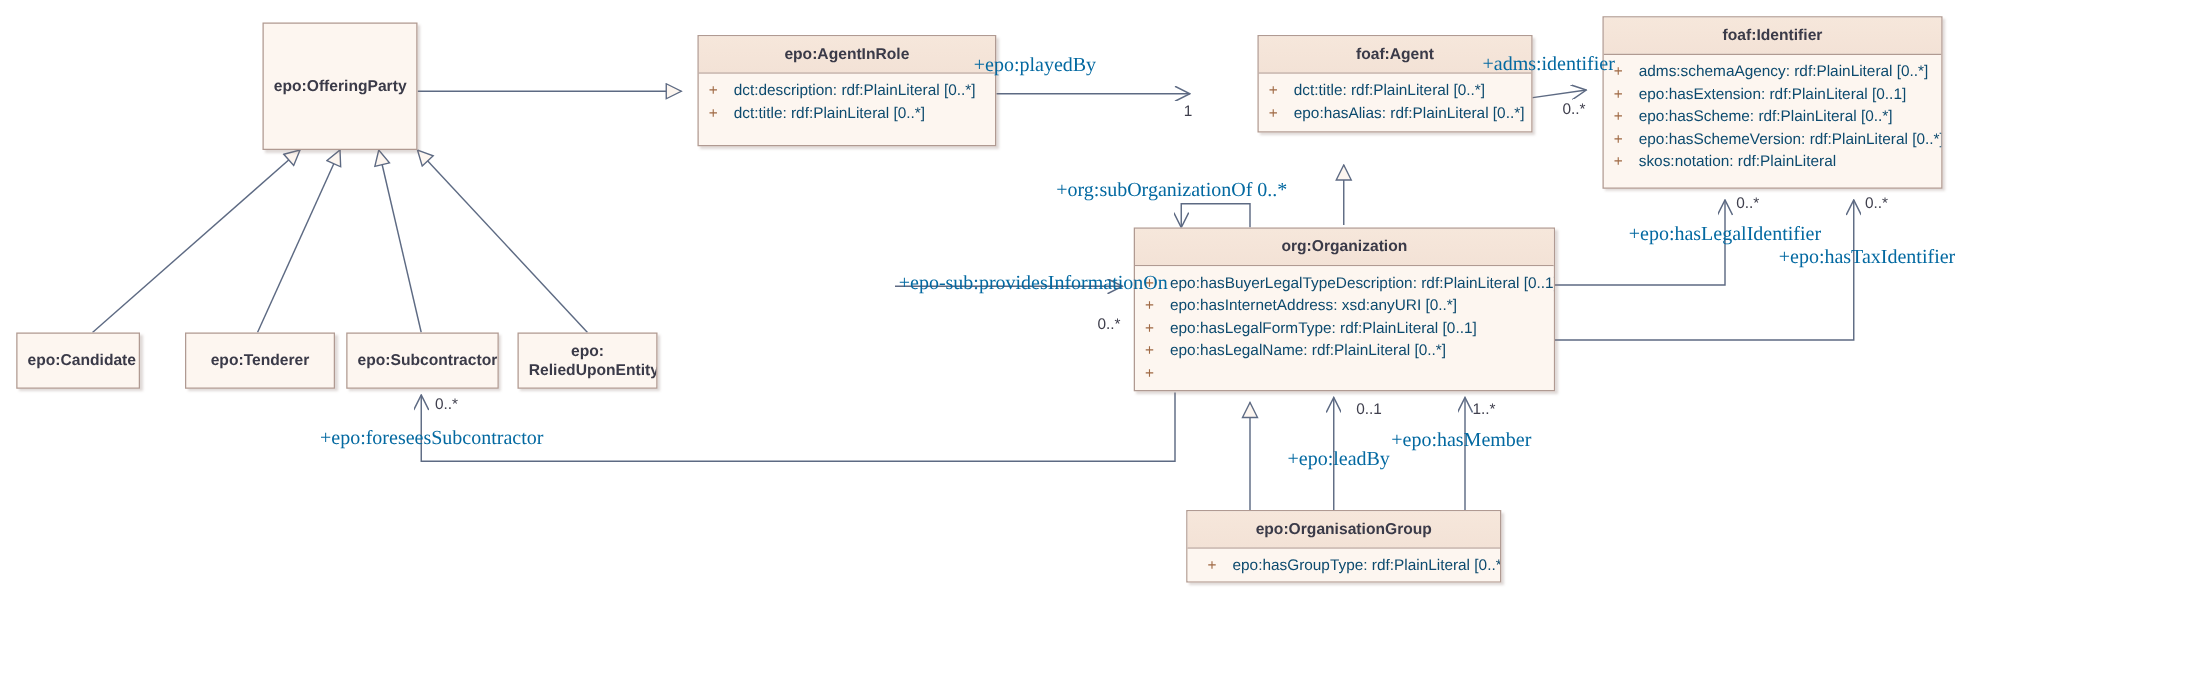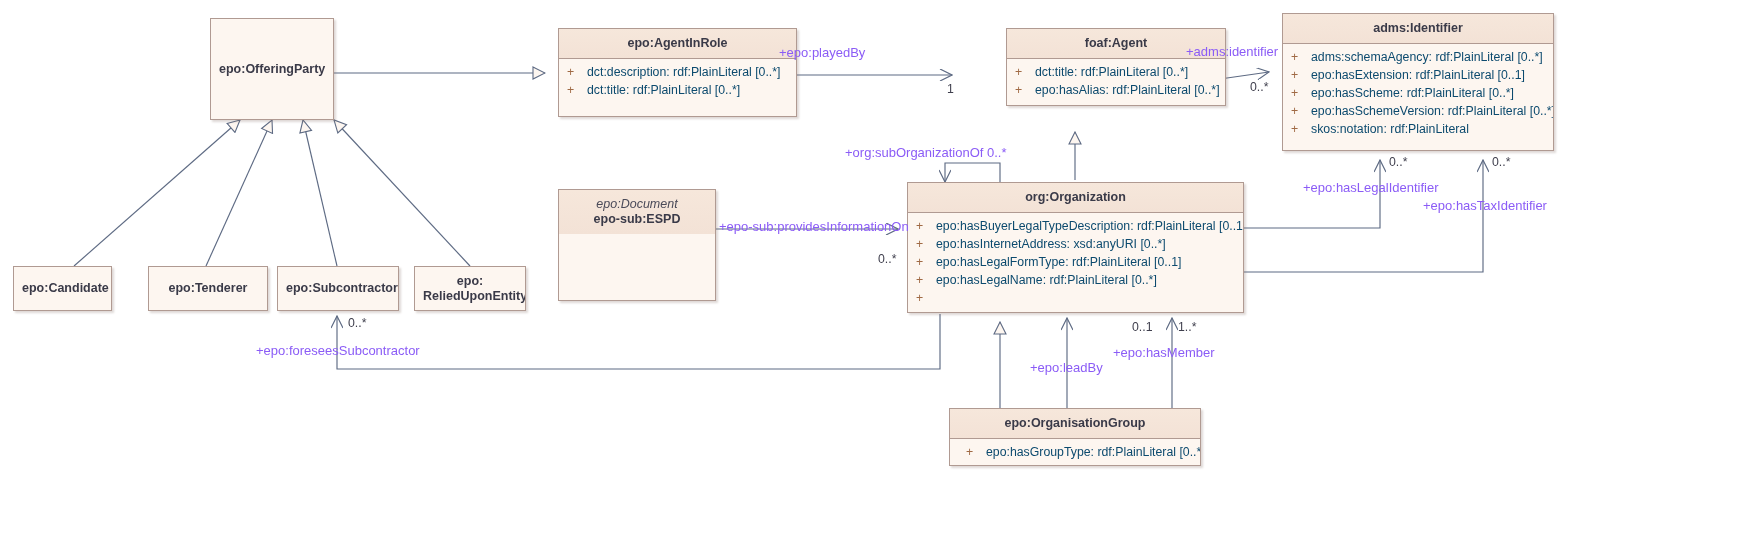--- a/index.html
+++ b/index.html
@@ -87,24 +87,25 @@
   }
   .uml-class.plain .uml-header {
     border-bottom: none;
     background: none;
     padding: 0 8px;
     width: 100%;
     white-space: normal;
   }
   .edge-label {
     position: absolute;
-    font-size: 13px;
-    color: #8b5cf6;
+    font-size: 16px;
+    color: #0369a1;
     white-space: nowrap;
     line-height: 14px;
+    font-family: Liberation Serif, serif;
   }
   .mult-label {
     position: absolute;
     font-size: 12.3px;
     color: #3f3f4d;
     white-space: nowrap;
     line-height: 14px;
   }
 </style>
 </head>
@@ -191,21 +192,21 @@
       </div>
       <div class="uml-attr">
         <span class="vis">+</span>
         <span class="sig">epo:hasAlias: rdf:PlainLiteral [0..*]</span>
       </div>
     </div>
   </div>
 
   <div class="uml-class" style="left:1282px; top:13px; width:272px; height:138px;">
     <div class="uml-header with-body">
-      <span>adms:Identifier</span>
+      <span>foaf:Identifier</span>
     </div>
     <div class="uml-body">
       <div class="uml-attr">
         <span class="vis">+</span>
         <span class="sig">adms:schemaAgency: rdf:PlainLiteral [0..*]</span>
       </div>
       <div class="uml-attr">
         <span class="vis">+</span>
         <span class="sig">epo:hasExtension: rdf:PlainLiteral [0..1]</span>
       </div>
@@ -217,26 +218,20 @@
         <span class="vis">+</span>
         <span class="sig">epo:hasSchemeVersion: rdf:PlainLiteral [0..*]</span>
       </div>
       <div class="uml-attr">
         <span class="vis">+</span>
         <span class="sig">skos:notation: rdf:PlainLiteral</span>
       </div>
     </div>
   </div>
 
-  <div class="uml-class" style="left:558px; top:189px; width:158px; height:112px;">
-    <div class="uml-header" style="text-align:center; padding-top:6px;">
-      <span class="uml-stereo">epo:Document</span>
-      <span>epo-sub:ESPD</span>
-    </div>
-  </div>
 
   <div class="uml-class" style="left:907px; top:182px; width:337px; height:131px;">
     <div class="uml-header with-body">
       <span>org:Organization</span>
     </div>
     <div class="uml-body">
       <div class="uml-attr">
         <span class="vis">+</span>
         <span class="sig">epo:hasBuyerLegalTypeDescription: rdf:PlainLiteral [0..1]</span>
       </div>
@@ -309,18 +304,18 @@
   <div class="edge-label" style="left:1303px; top:181px;"><span>+epo:hasLegalIdentifier</span></div>
   <div class="mult-label" style="left:1389px; top:155px;"><span>0..*</span></div>
 
   <div class="edge-label" style="left:1423px; top:199px;"><span>+epo:hasTaxIdentifier</span></div>
   <div class="mult-label" style="left:1492px; top:155px;"><span>0..*</span></div>
 
   <div class="edge-label" style="left:256px; top:344px;"><span>+epo:foreseesSubcontractor</span></div>
   <div class="mult-label" style="left:348px; top:316px;"><span>0..*</span></div>
 
   <div class="edge-label" style="left:1030px; top:361px;"><span>+epo:leadBy</span></div>
-  <div class="mult-label" style="left:1085px; top:320px;margin-left:47px;"><span>0..1</span></div>
+  <div class="mult-label" style="left:1085px; top:320px;"><span>0..1</span></div>
 
   <div class="edge-label" style="left:1113px; top:346px;"><span>+epo:hasMember</span></div>
   <div class="mult-label" style="left:1178px; top:320px;"><span>1..*</span></div>
 
 </div>
 
 </body></html>

